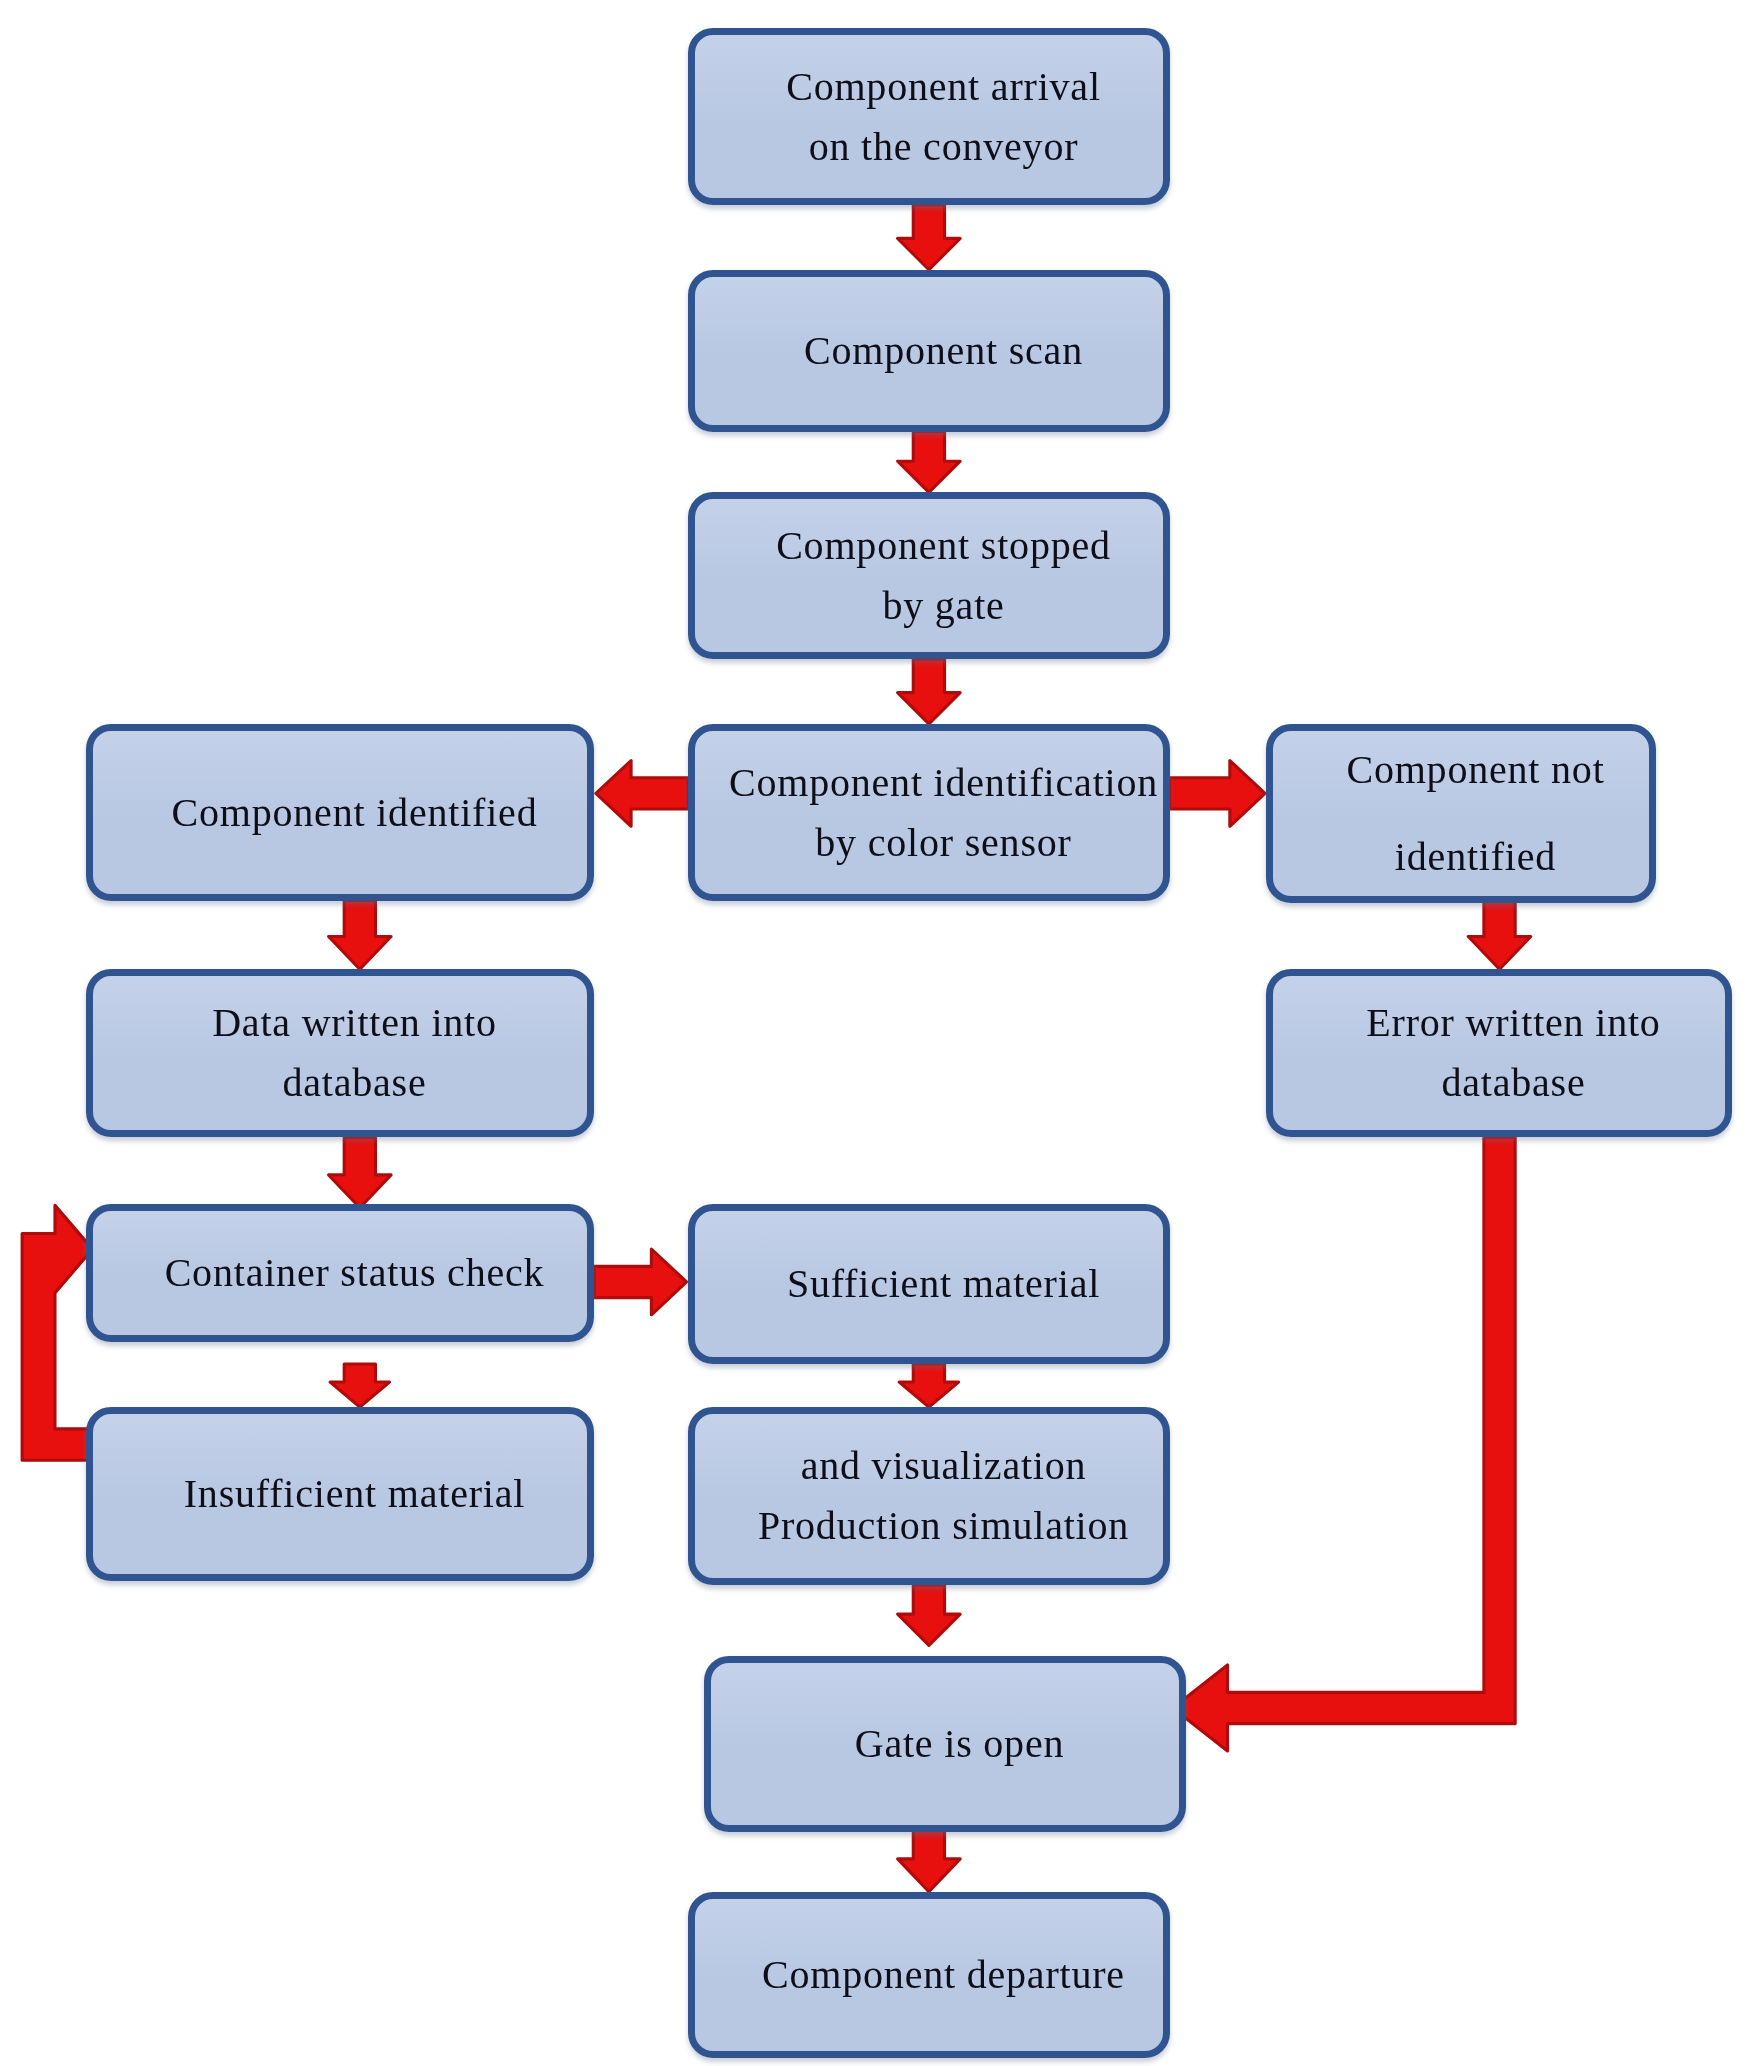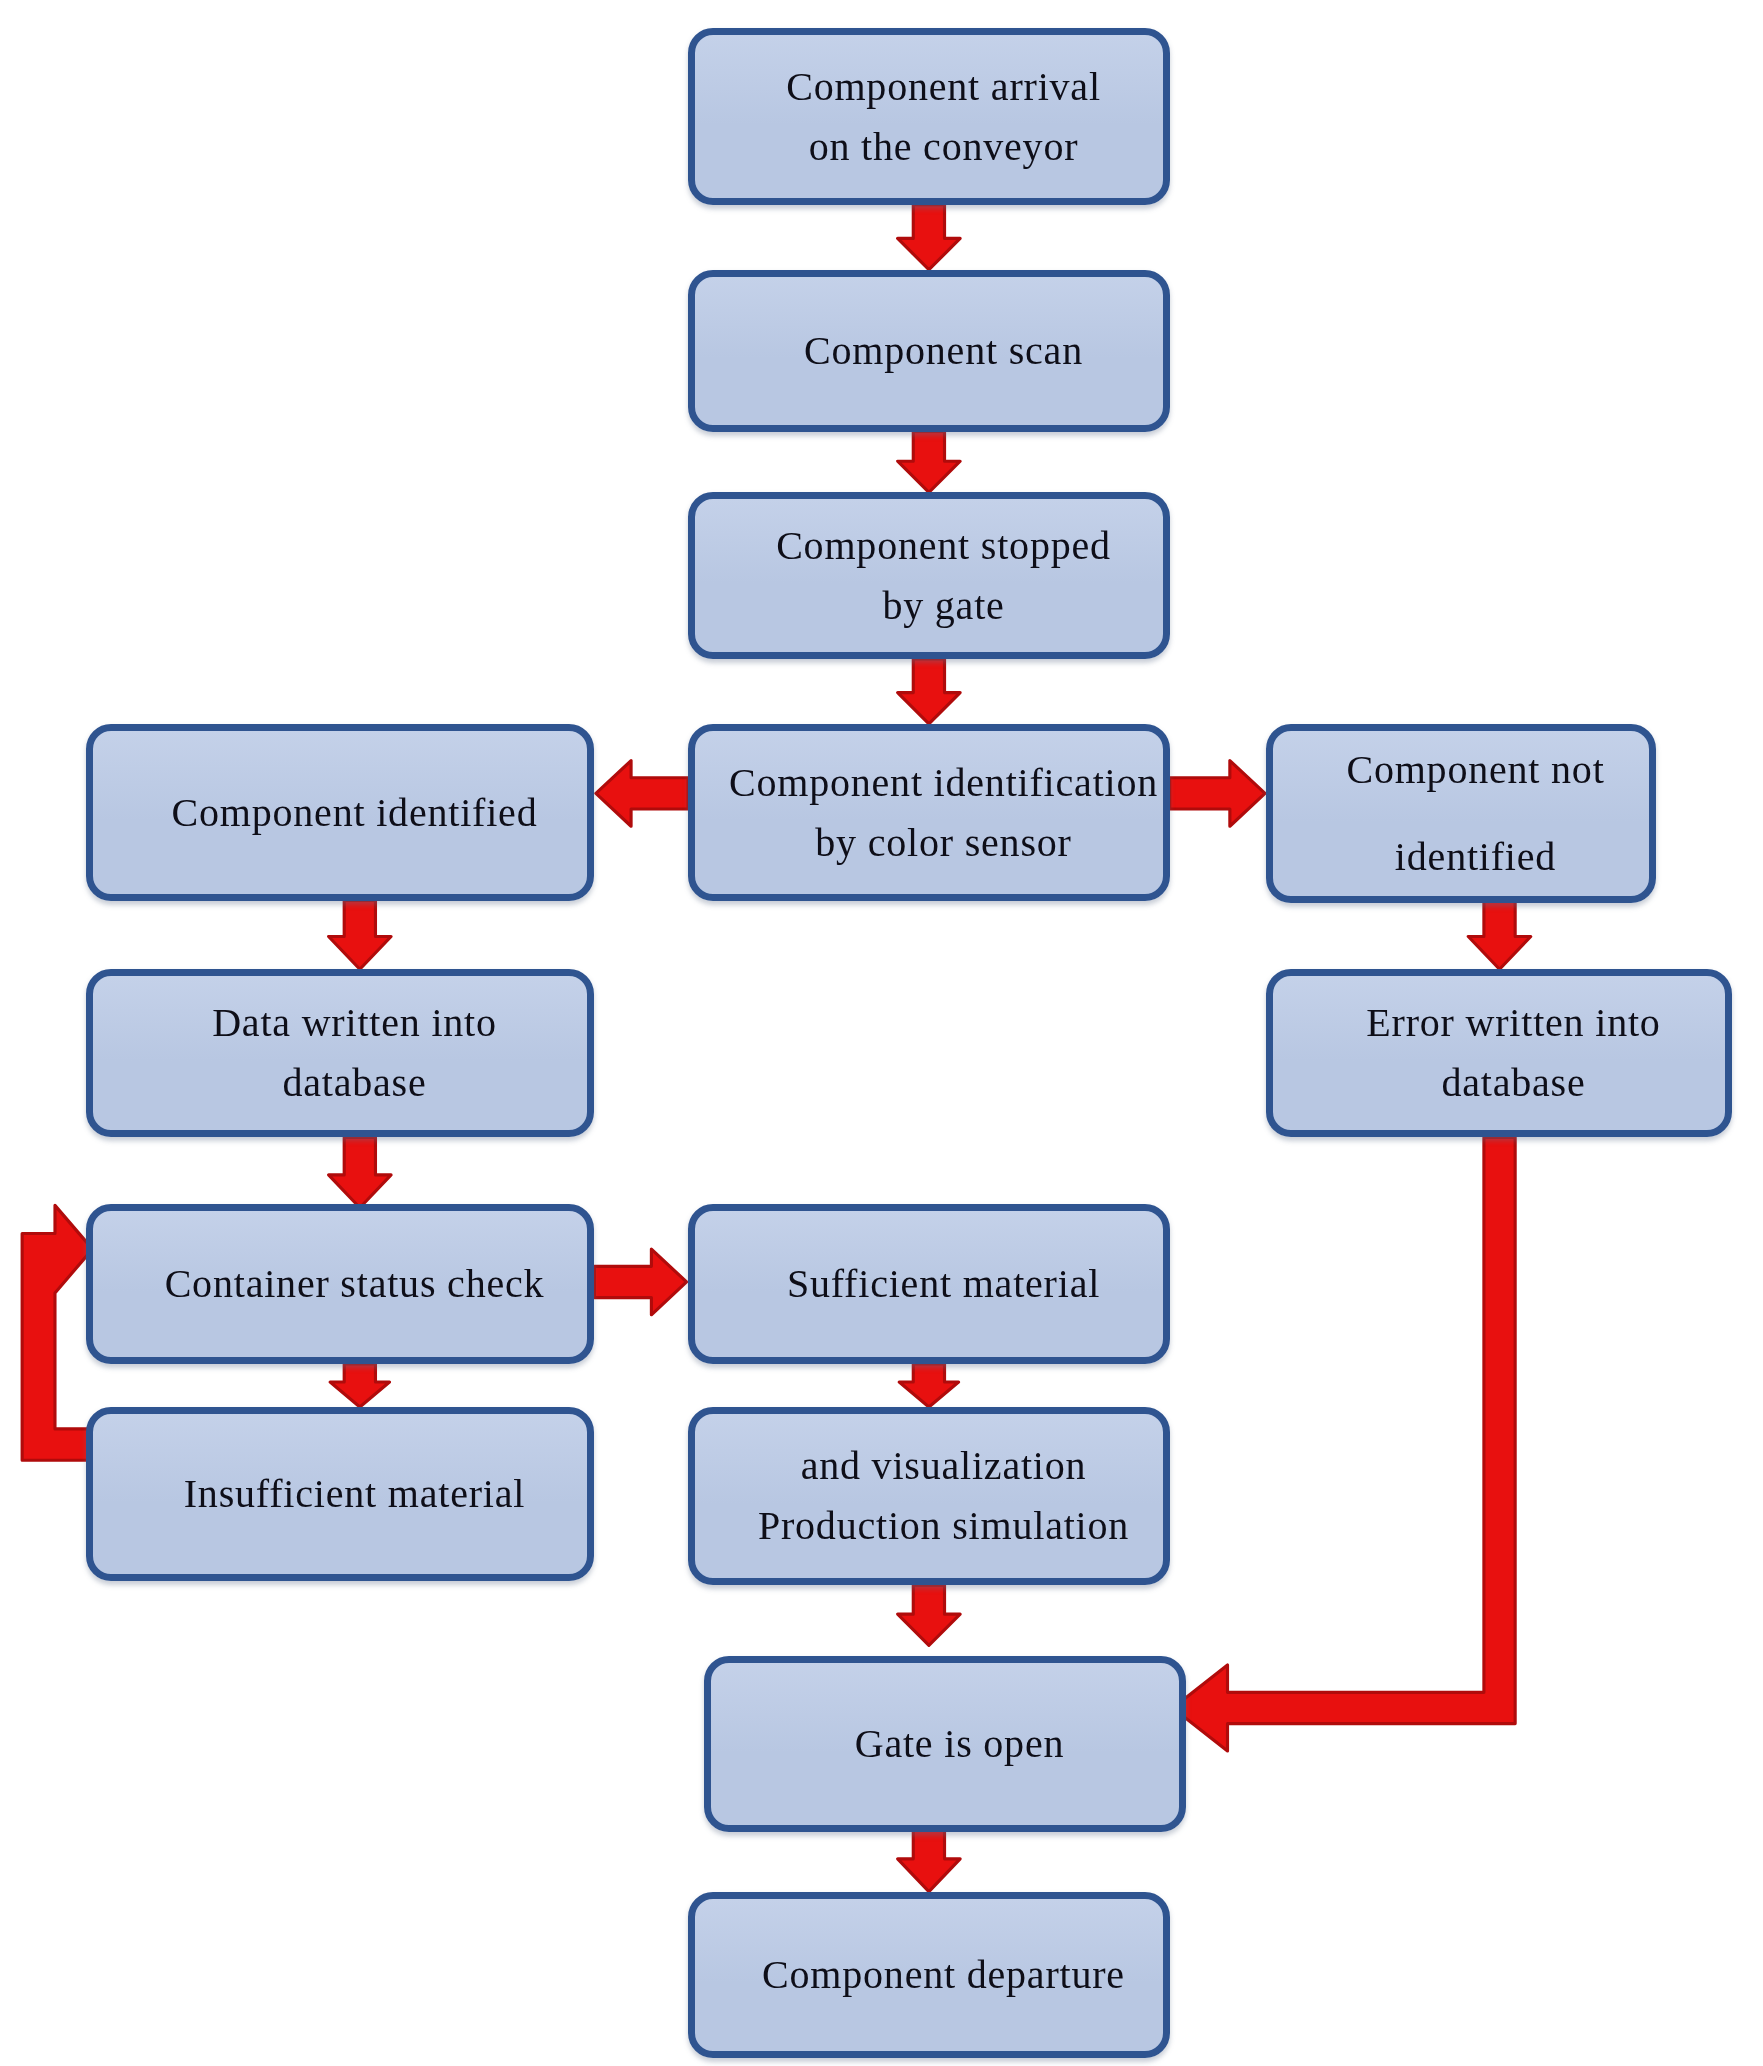--- a/index.html
+++ b/index.html
@@ -47,21 +47,21 @@
   .box .line{width:100%;}
   
   #box-arrival        {left:688px;  top:28px;   width:482px; height:177px;}
   #box-scan           {left:688px;  top:270px;  width:482px; height:162px;}
   #box-stopped        {left:688px;  top:492px;  width:482px; height:167px;}
   #box-identification {left:688px;  top:724px;  width:482px; height:177px;}
   #box-identified     {left:86px;  top:724px;  width:508px; height:177px;}
   #box-not-identified {left:1266px; top:724px;  width:390px; height:179px;gap:27px;}
   #box-data-written   {left:86px;  top:969px; width:508px; height:168px;}
   #box-error-written  {left:1266px; top:969px; width:466px; height:168px;}
-  #box-container-check{left:86px;  top:1204px; width:508px; height:160px;}
+  #box-container-check{left:86px;  top:1204px; width:508px; height:138px;}
   #box-sufficient     {left:688px;  top:1204px; width:482px; height:160px;}
   #box-insufficient   {left:86px;  top:1407px; width:508px; height:174px;}
   #box-production     {left:688px;  top:1407px; width:482px; height:178px;}
   #box-gate-open      {left:704px;  top:1646px; width:482px; height:176px;margin-top:10px;}
   #box-departure      {left:688px;  top:1892px; width:482px; height:166px;}
 </style>
 </head>
 <body>
 
 <div class="canvas">

